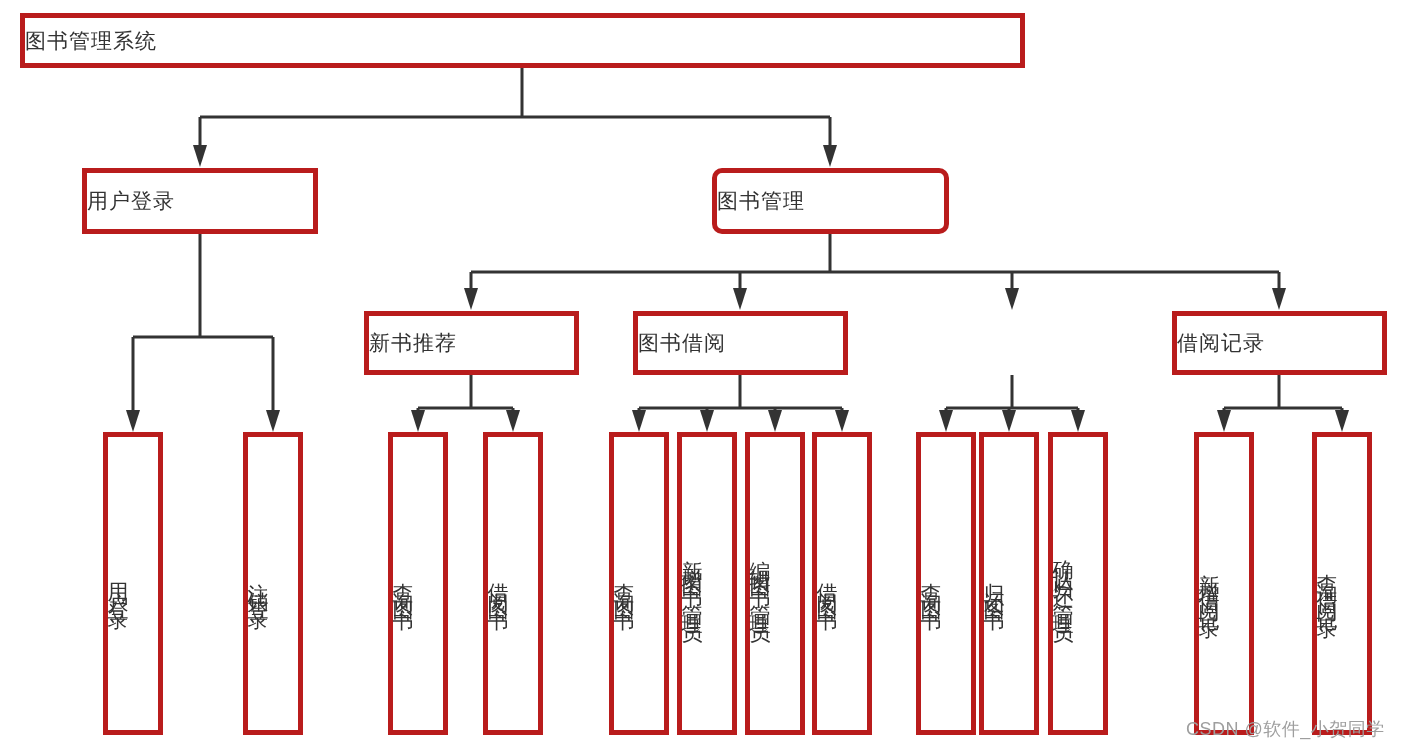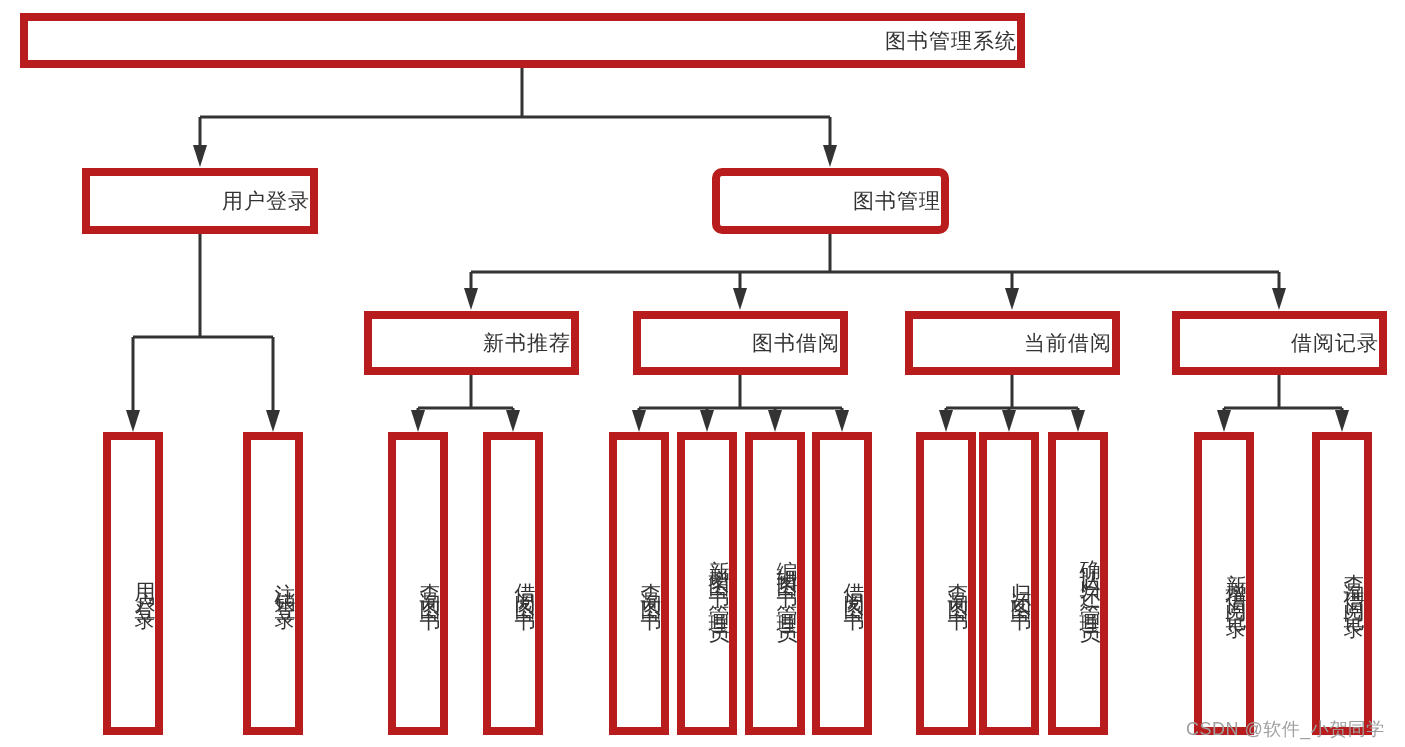--- a/index.html
+++ b/index.html
@@ -14,27 +14,26 @@
   .wires {
     position: absolute;
     left: 0; top: 0;
     width: 1405px; height: 747px;
     z-index: 0;
   }
   .node {
     position: absolute;
     box-sizing: border-box;
     background: #ffffff;
-    border: 8px solid #b91c1c;
+    border: 5px solid #b91c1c;
     display: flex;
     align-items: center;
-    justify-content: flex-end;
+    justify-content: flex-start;
     z-index: 1;
     color: #333333;
-    font-family: Liberation Serif, serif;
   }
   .node .hlabel {
     font-size: 21px;
     color: #333333;
     letter-spacing: 1px;
     white-space: nowrap;
   }
   .hbox { height: 55px; }
   .lvl2 { top: 168px; height: 66px; }
   .lvl3 { top: 311px; height: 64px; }
@@ -111,23 +110,20 @@
   <div class="node lvl2" style="left:712px; width:237px;border-radius:10px;">
     <span class="hlabel">图书管理</span>
   </div>
 
   <div class="node lvl3" style="left:364px; width:215px;">
     <span class="hlabel">新书推荐</span>
   </div>
   <div class="node lvl3" style="left:633px; width:215px;">
     <span class="hlabel">图书借阅</span>
   </div>
-  <div class="node lvl3" style="left:905px; width:215px;">
-    <span class="hlabel">当前借阅</span>
-  </div>
   <div class="node lvl3" style="left:1172px; width:215px;">
     <span class="hlabel">借阅记录</span>
   </div>
 
   <div class="node tall" style="left:103px;">
     <span class="vlabel">用户登录</span>
   </div>
   <div class="node tall" style="left:243px;">
     <span class="vlabel">注销登录</span>
   </div>

